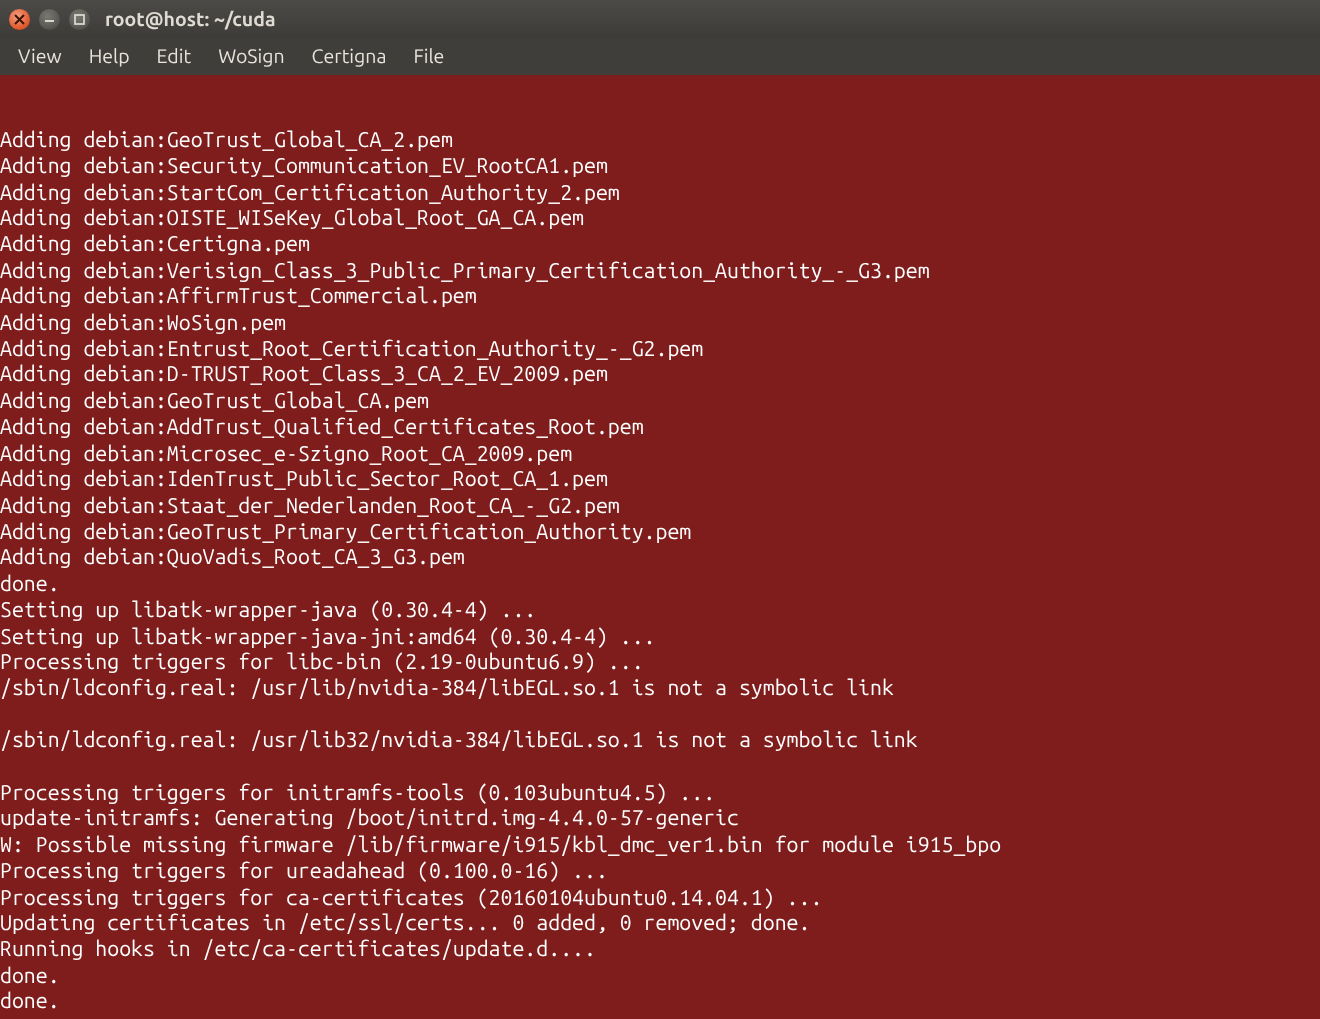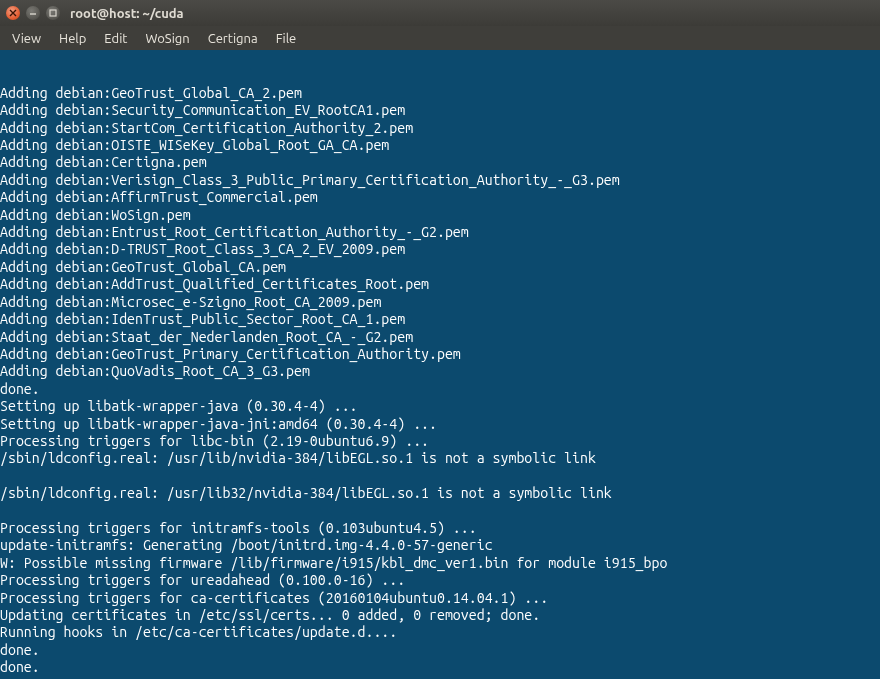--- a/index.html
+++ b/index.html
@@ -6,21 +6,21 @@
   html, body { width: 880px; height: 679px; font-family: "Ubuntu", "DejaVu Sans", sans-serif; background: #2c001e; overflow: hidden; }
   .titlebar { height: 26px; background: linear-gradient(#4b4a46, #3c3b37); display: flex; align-items: center; padding: 0 6px; color: #dfdbd2; font-size: 13px; }
   .win-btns { display: flex; gap: 6px; margin-right: 10px; }
   .wbtn { width: 14px; height: 14px; border-radius: 50%; display: flex; align-items: center; justify-content: center; }
   .wbtn svg { width: 8px; height: 8px; }
   .wbtn.close { background: radial-gradient(circle at 40% 35%, #f39f84, #e55e32 60%, #b8421c); }
   .wbtn.min, .wbtn.max { background: radial-gradient(circle at 40% 35%, #7a7974, #5a5954 60%, #403f3b); }
   .title { font-weight: bold; }
   .menubar { height: 24px; background: #3f3e3a; display: flex; align-items: center; gap: 2px; padding: 0 4px; font-size: 13px; color: #e8e4db; }
   .menubar span { padding: 2px 8px; cursor: default; }
-  .terminal { background: #0c4a6e; color: #ffffff; font-family: "Ubuntu Mono","DejaVu Sans Mono",monospace; font-size: 14.2px; line-height: 17.4px; padding: 0 0 0 0; white-space: pre; height: calc(679px - 50px); overflow: hidden; }
+  .terminal { background: #7f1d1d; color: #ffffff; font-family: "Ubuntu Mono","DejaVu Sans Mono",monospace; font-size: 14.2px; line-height: 17.4px; padding: 0 0 0 0; white-space: pre; height: calc(679px - 50px); overflow: hidden; }
   .line { white-space: pre; }
 </style>
 </head>
 <body>
 
 <div class="titlebar">
   <div class="win-btns">
     <div class="wbtn close">
       <svg viewBox="0 0 8 8">
           <path d="M1 1 L7 7 M7 1 L1 7" stroke="#3a1405" stroke-width="1.4"></path>

